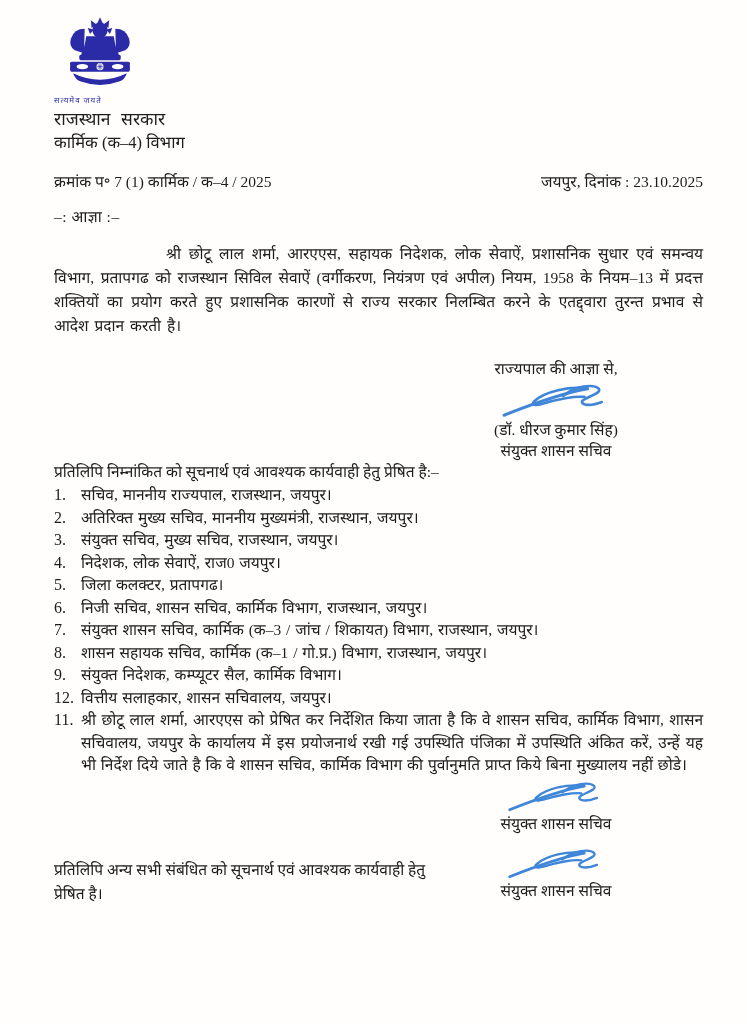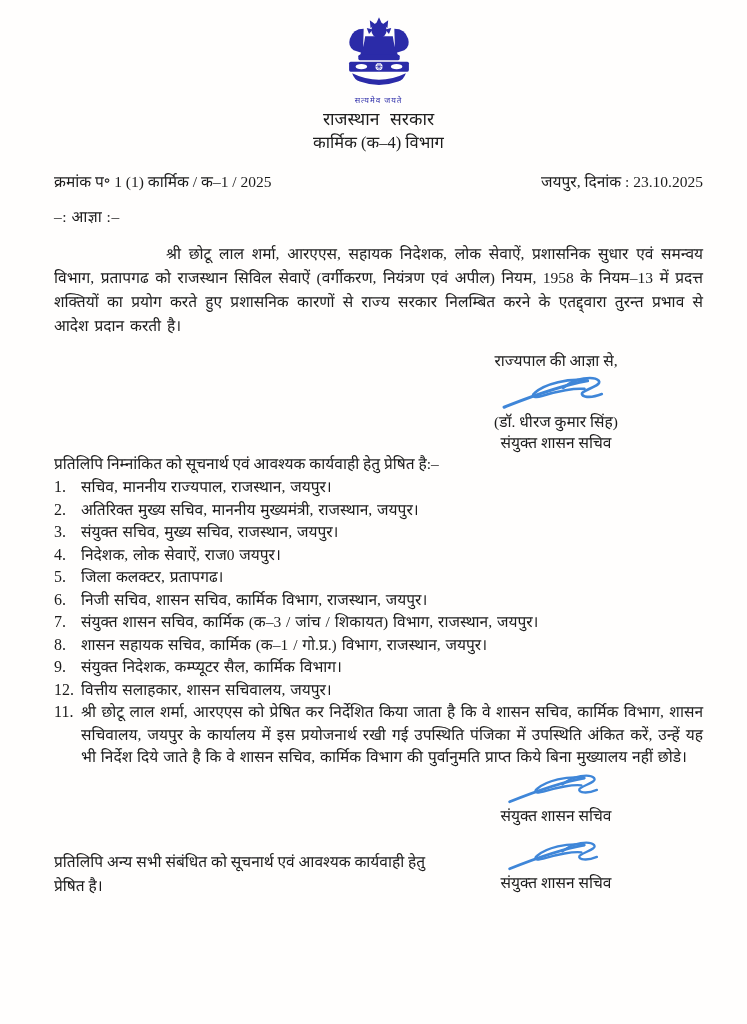--- a/index.html
+++ b/index.html
@@ -11,21 +11,21 @@
   .page {
     position: relative;
     width: 747px;
     height: 1024px;
     margin: 0 auto;
     background: #fffefd;
     padding: 14px 44px 0 54px;
     overflow: hidden;
   }
   
-  .letterhead { text-align: center; }
+  .letterhead { text-align: left; }
   .emblem-wrap { display: inline-block; line-height: 0; }
   .motto {
     font-size: 8px;
     color: #2b2ba8;
     letter-spacing: 1px;
     line-height: 10px;
     margin-top: -2px;
   }
   .govt-name  { font-size: 17.5px; line-height: 23px; margin-top: 3px; font-family: Liberation Mono, monospace; }
   .dept-name  { font-size: 16.5px; line-height: 21px; }
@@ -54,21 +54,21 @@
   .body-para + .body-para { margin-top: 0; }
   
   .sig-block {
     width: 210px;
     margin-left: auto;
     margin-right: 42px;
     text-align: center;
     font-size: 15.5px;
     line-height: 21px;
   }
-  .sig-block.first { margin-top: 12px; }
+  .sig-block.first { margin-top: 20px; }
   .sig-scribble { display: block; margin: 2px auto -2px auto; }
   
   .dist-heading {
     font-size: 15.5px;
     line-height: 22px;
   }
   .dist-list { margin-top: 1px; }
   .dist-item {
     display: flex;
     font-size: 15.5px;
@@ -137,21 +137,21 @@
         <ellipse cx="37" cy="66.5" rx="7.5" ry="3.4" fill="#ffffff"></ellipse>
         <ellipse cx="83" cy="66.5" rx="7.5" ry="3.4" fill="#ffffff"></ellipse>
       </svg>
     </span>
     <div class="motto">सत्यमेव जयते</div>
     <div class="govt-name">राजस्थान सरकार</div>
     <div class="dept-name">कार्मिक (क–4) विभाग</div>
   </div>
 
   <div class="ref-row">
-    <span>क्रमांक प॰ 1 (1) कार्मिक / क–1 / 2025</span>
+    <span>क्रमांक प॰ 7 (1) कार्मिक / क–4 / 2025</span>
     <span>जयपुर, दिनांक : 23.10.2025</span>
   </div>
 
   <div class="order-title">–: आज्ञा :–</div>
 
   <p class="body-para">श्री छोटू लाल शर्मा, आरएएस, सहायक निदेशक, लोक सेवाऐं, प्रशासनिक सुधार एवं समन्वय विभाग, प्रतापगढ को राजस्थान सिविल सेवाऐं (वर्गीकरण, नियंत्रण एवं अपील) नियम, 1958 के नियम–13 में प्रदत्त शक्तियों का प्रयोग करते हुए प्रशासनिक कारणों से राज्य सरकार निलम्बित करने के एतद्द्वारा तुरन्त प्रभाव से आदेश प्रदान करती है।</p>
 
   <div class="sig-block first">
     <div>राज्यपाल की आज्ञा से,</div>
     <svg class="sig-scribble" width="112" height="40" viewBox="0 0 110 38" fill="none">

